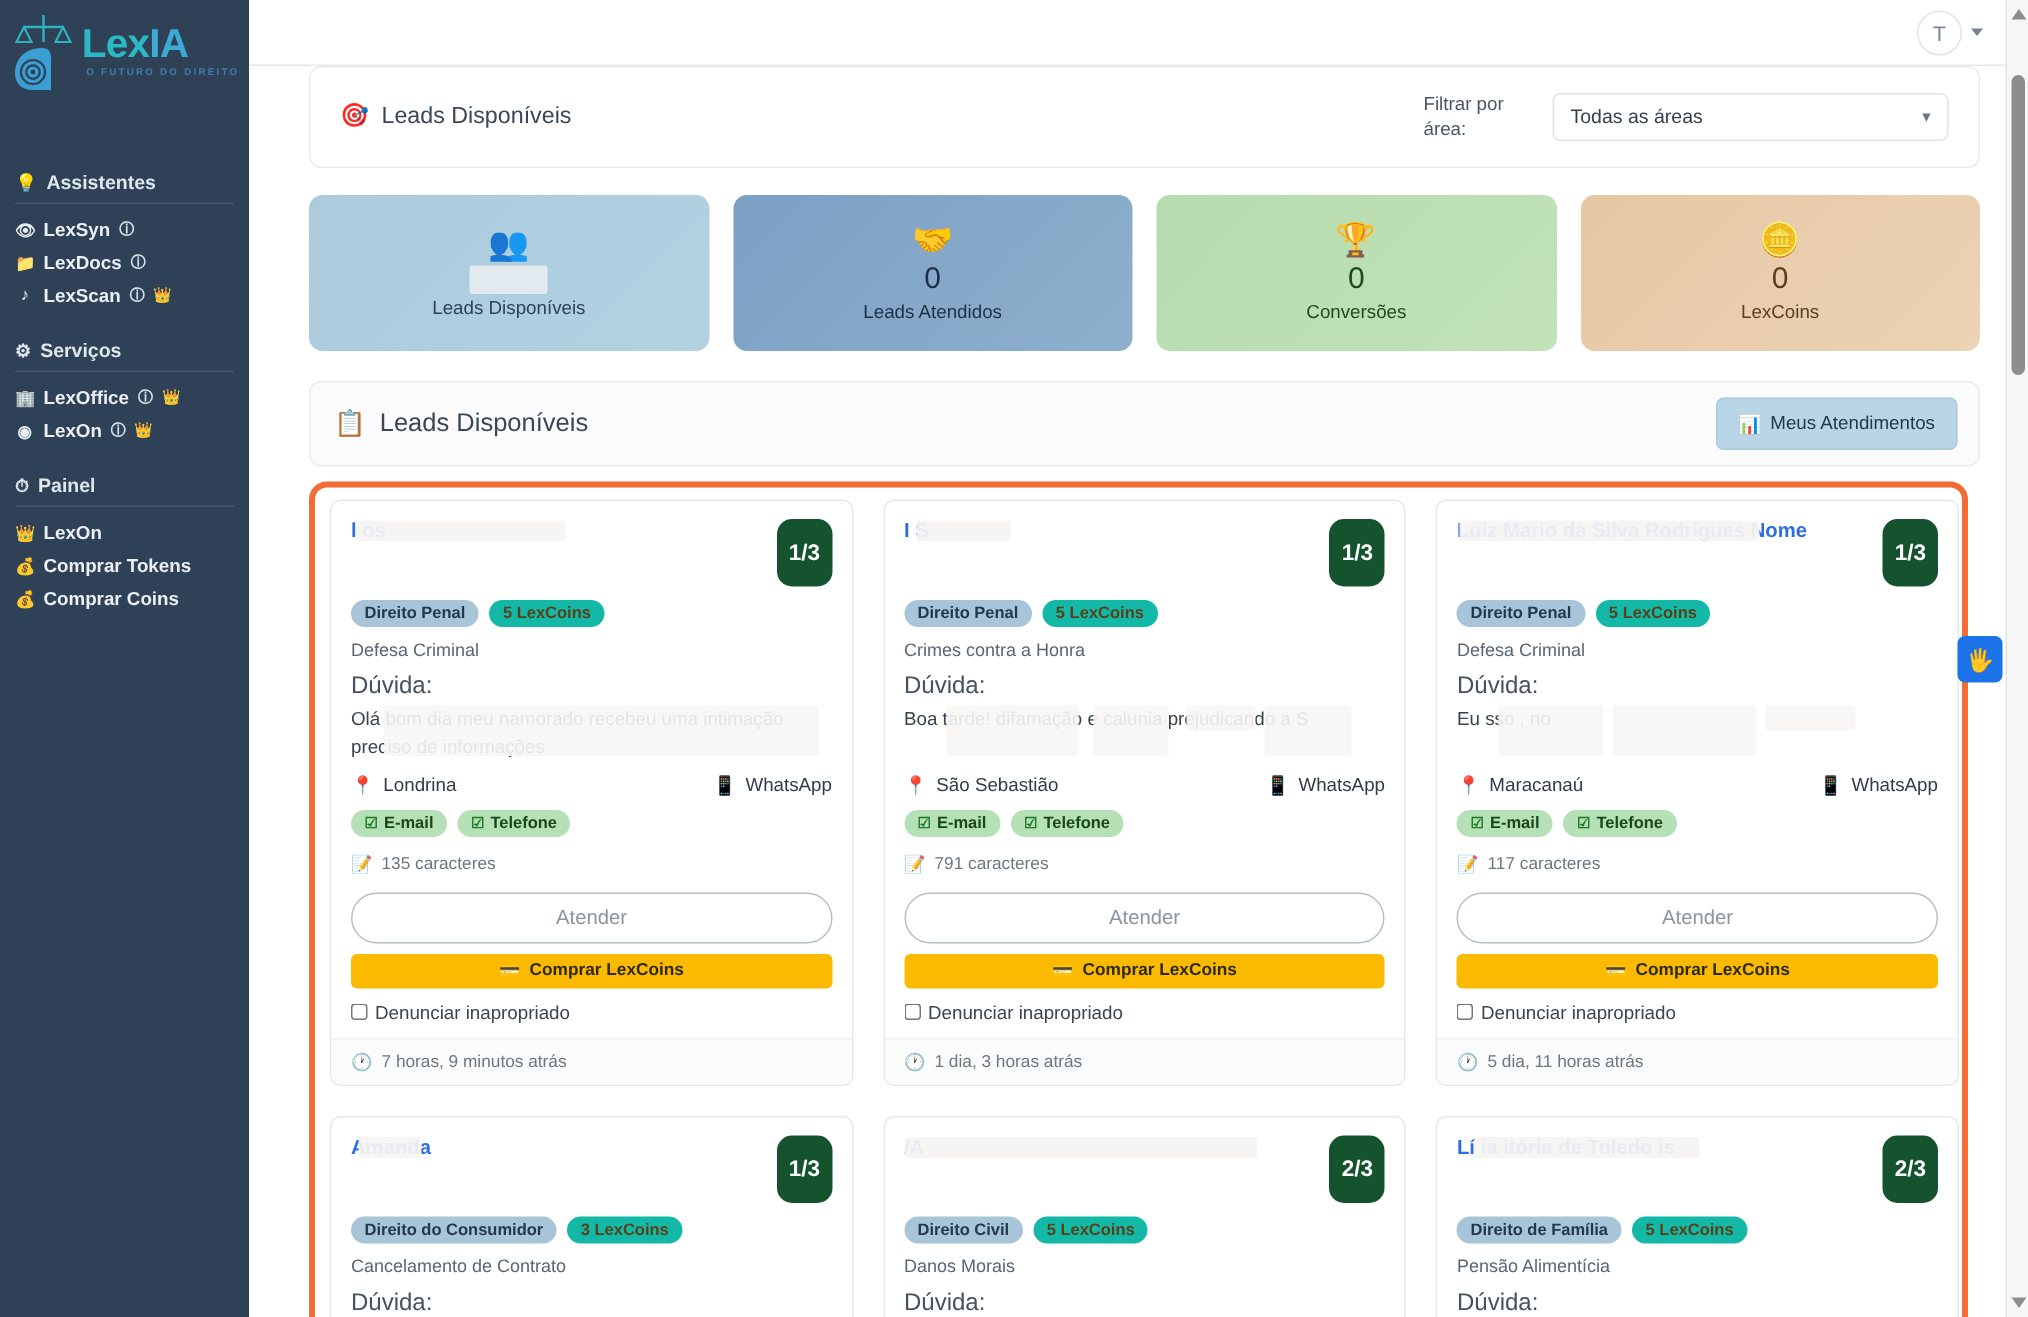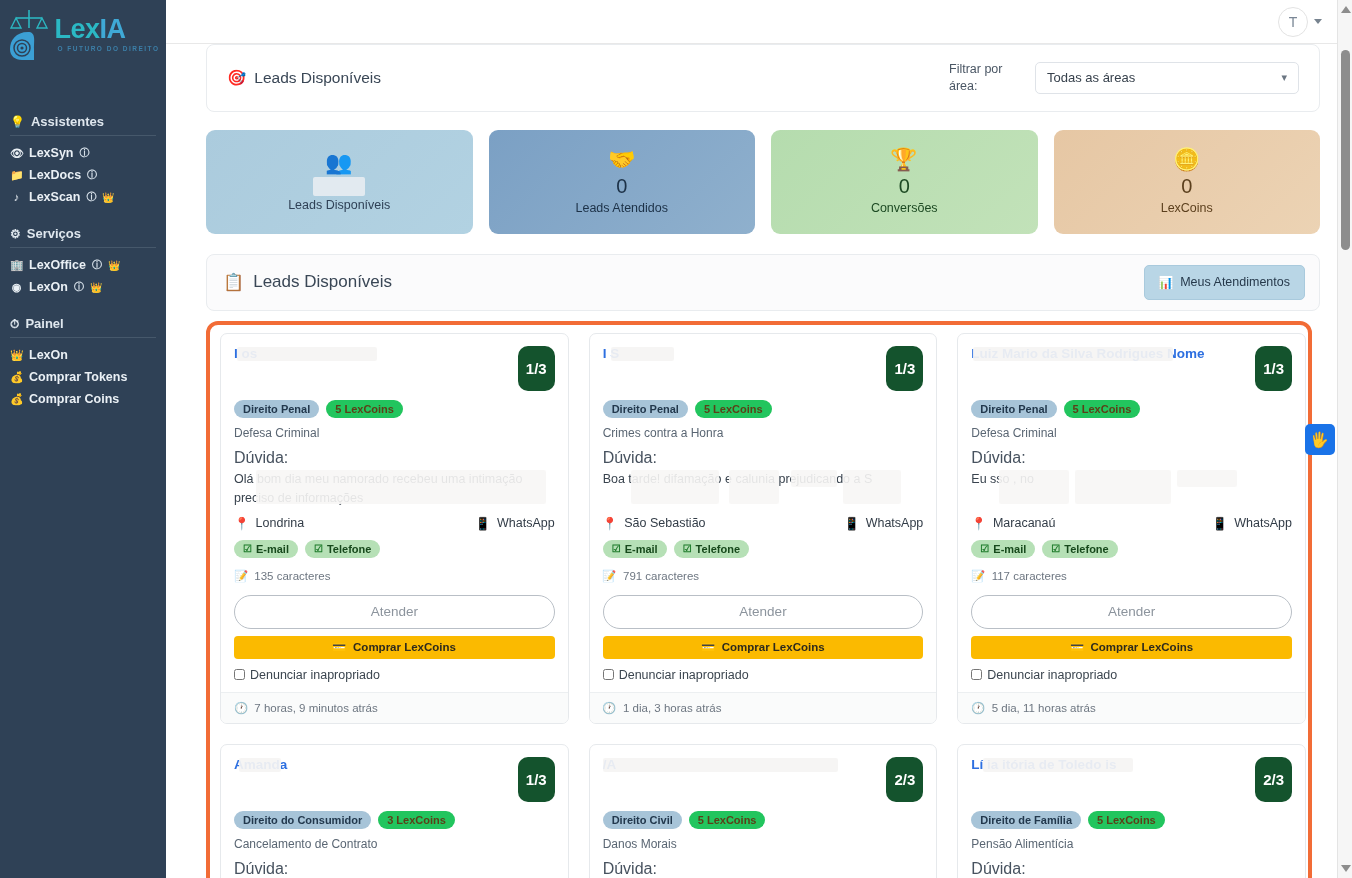--- a/index.html
+++ b/index.html
@@ -176,21 +176,21 @@
   .pill-frac {
     background: #14532d; color: #fff; font-size: 15px; font-weight: bold;
     border-radius: 10px; padding: 14px 8px; flex-shrink: 0;
   }
   .tags { display: flex; gap: 7px; margin-top: 9px; }
   .tag-area {
     background: #a7c4d8; color: #22384d; font-size: 11px; font-weight: bold;
     border-radius: 10px; padding: 3px 9px; text-align: center;
   }
   .tag-coins {
-    background: #22c55e; color: #5a4018; font-size: 11px; font-weight: bold;
+    background: #14b8a6; color: #5a4018; font-size: 11px; font-weight: bold;
     border-radius: 10px; padding: 3px 9px;
   }
   .subarea { font-size: 12px; color: #5a6673; margin-top: 8px; }
   .duvida-lbl { font-size: 16px; color: #47525f; margin-top: 9px; }
   .duvida-text {
     font-size: 12.5px; color: #39434e; margin-top: 3px;
     line-height: 1.5; height: 36px; overflow: hidden; position: relative;
   }
   .duvida-text .blurbar {
     position: absolute; background: rgba(247,246,245,0.9);

